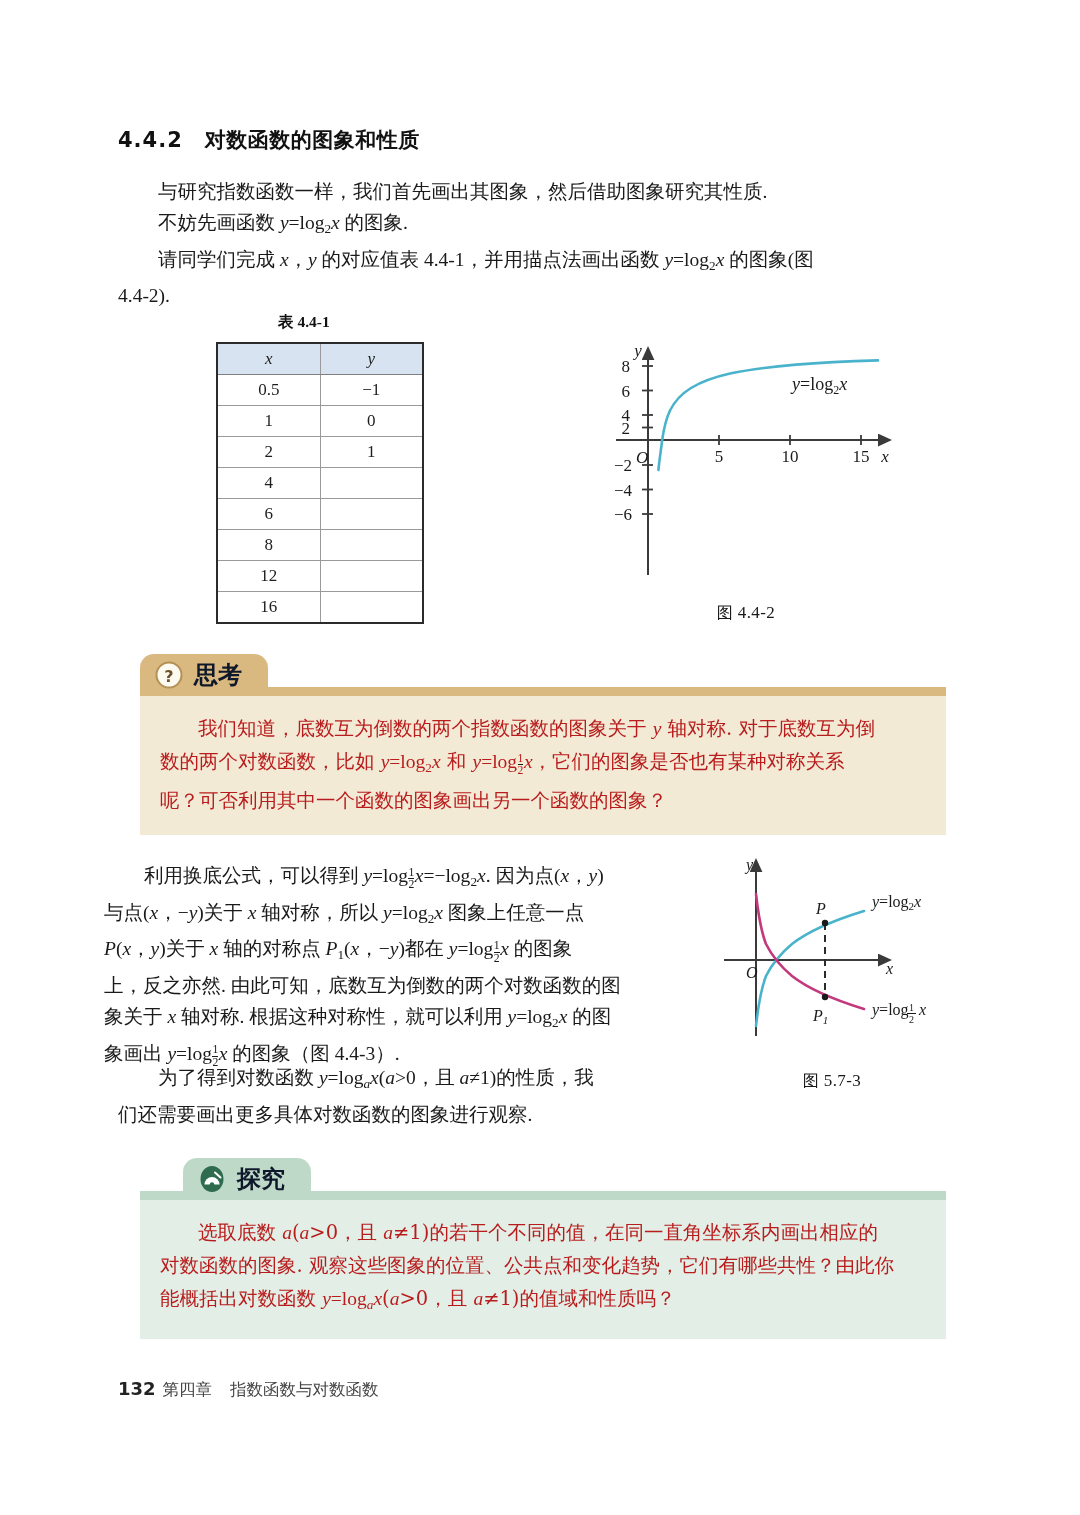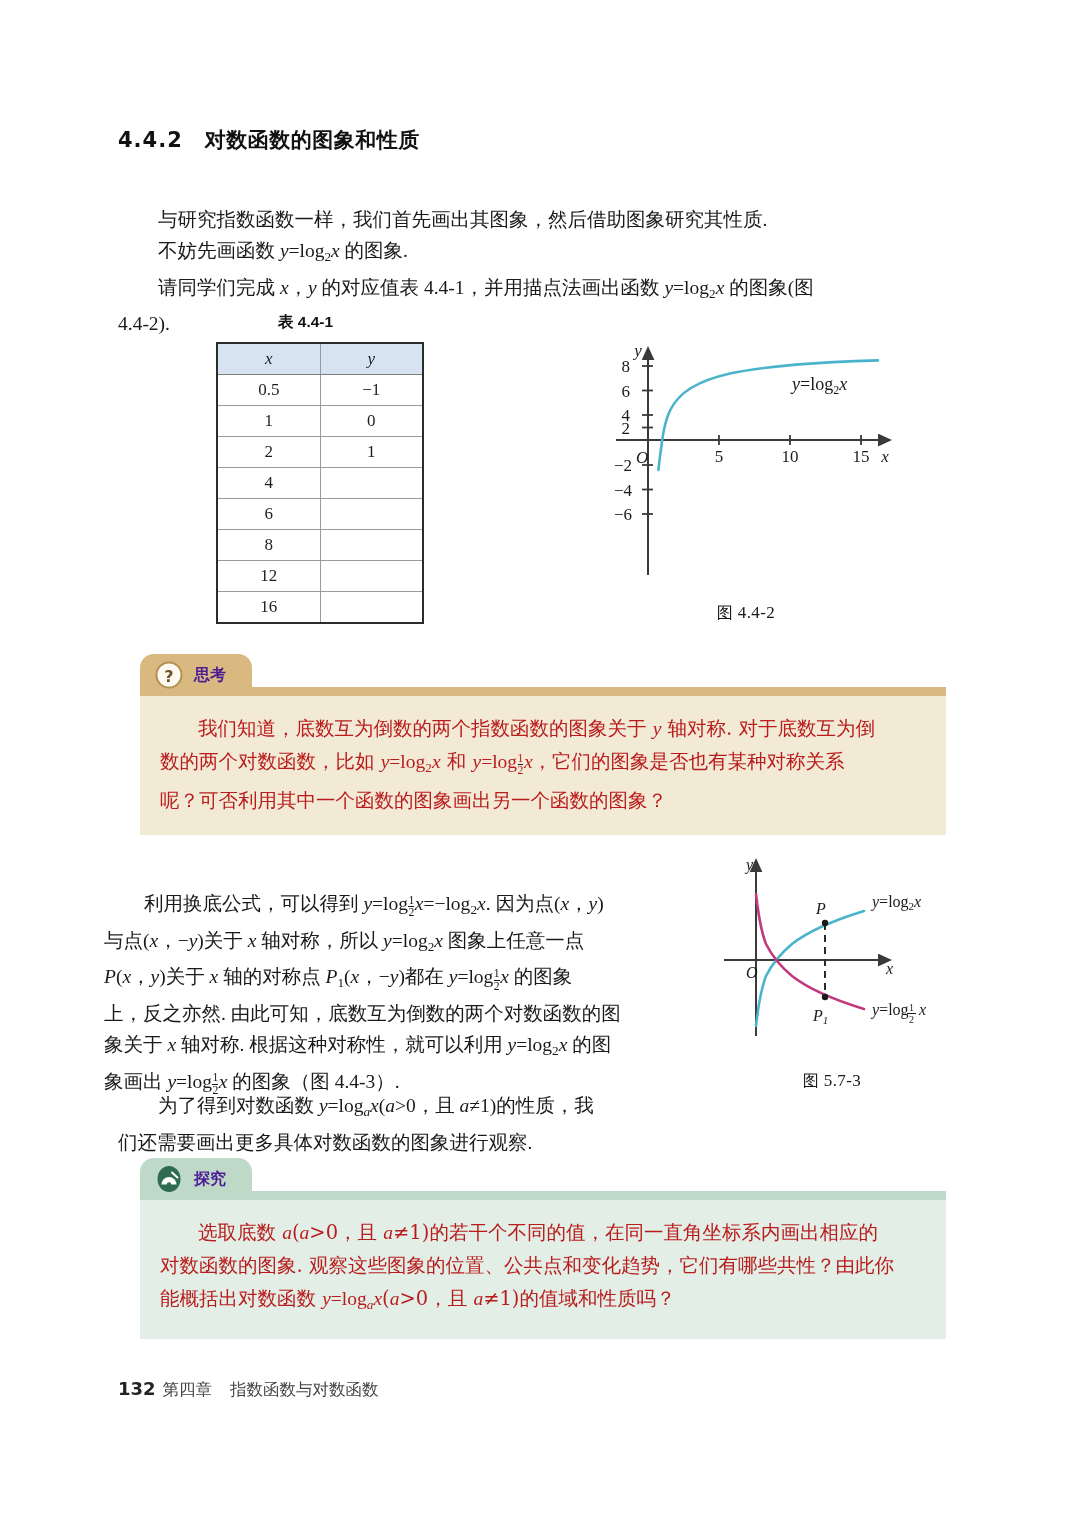--- a/index.html
+++ b/index.html
@@ -21,21 +21,20 @@
     color:#111;
   }
   .section-heading .num{margin-right:22px;letter-spacing:1px;}
 
   
   .body-text{
     position:absolute;
     font-size:19.5px;line-height:31px;
     text-align:justify;
     color:#1a1a1a;
-    margin-top:28px;
   }
   .p-intro{left:118px;top:176px;width:846px;}
   .p-line{display:block;white-space:nowrap;}
   .indent{padding-left:40px;}
 
   
   .m{font-family:"Liberation Serif","DejaVu Serif",serif;font-style:italic;}
   .mr{font-style:normal;}
   .log{font-style:normal;}
   sub.b{font-style:normal;font-size:.68em;vertical-align:-.28em;}
@@ -43,21 +42,21 @@
   .frac{
     display:inline-block;font-size:.60em;vertical-align:-.55em;
     text-align:center;line-height:1.02;font-style:normal;
     margin:0 .5px;
   }
   .frac .den{display:block;border-top:1px solid #1a1a1a;}
 
   
   .table-wrap{position:absolute;left:216px;top:312px;}
   .table-caption{
-    font-family:Liberation Sans, sans-serif;
+    font-family:Liberation Serif, serif;
     font-weight:bold;font-size:15.5px;margin:0 0 9px 62px;color:#111;
   }
   table.vals{
     border-collapse:collapse;
     border:2px solid #2b2b2b;
     width:208px;
   }
   table.vals td,table.vals th{
     border:1px solid #9a9a9a;
     height:30px;width:50%;
@@ -84,40 +83,40 @@
   
   .callout{position:absolute;left:140px;width:806px;}
   .callout .tab{
     height:42px;display:flex;align-items:center;
     border-radius:14px 14px 0 0;
     padding:0 26px 0 14px;width:max-content;
     position:relative;z-index:2;
   }
   .callout .tab .ttl{
     font-family:"DejaVu Sans","Liberation Sans",sans-serif;
-    font-weight:bold;font-size:16px;margin-left:10px;color:#4c1d95;
+    font-weight:bold;font-size:24px;margin-left:10px;color:#0f172a;
   }
   .callout .strip{height:9px;margin-top:-9px;position:relative;z-index:1;}
   .callout .body{
     padding:16px 20px 18px 20px;
     font-size:19.5px;line-height:33px;text-align:justify;
     font-family:"DejaVu Serif","Liberation Serif",serif;
     color:#b91c1c;
   }
   .callout .body .ln{display:block;white-space:nowrap;}
 
   
   #think{top:654px;}
   #think .tab{background:#d9b980;}
   #think .strip{background:#d9b980;}
   #think .body{background:#f3ead6;}
 
   
   #explore{top:1158px;}
-  #explore .tab{background:#bfd9c9;}
+  #explore .tab{background:#bfd9c9;margin-left:43px;}
   #explore .strip{background:#bfd9c9;}
   #explore .body{background:#e2eee6;}
 
   .ico{flex:0 0 auto;display:block;}
 
   
   .p-sym{left:104px;top:860px;width:588px;}
   .p-last{left:118px;top:1062px;width:588px;}
 
   

